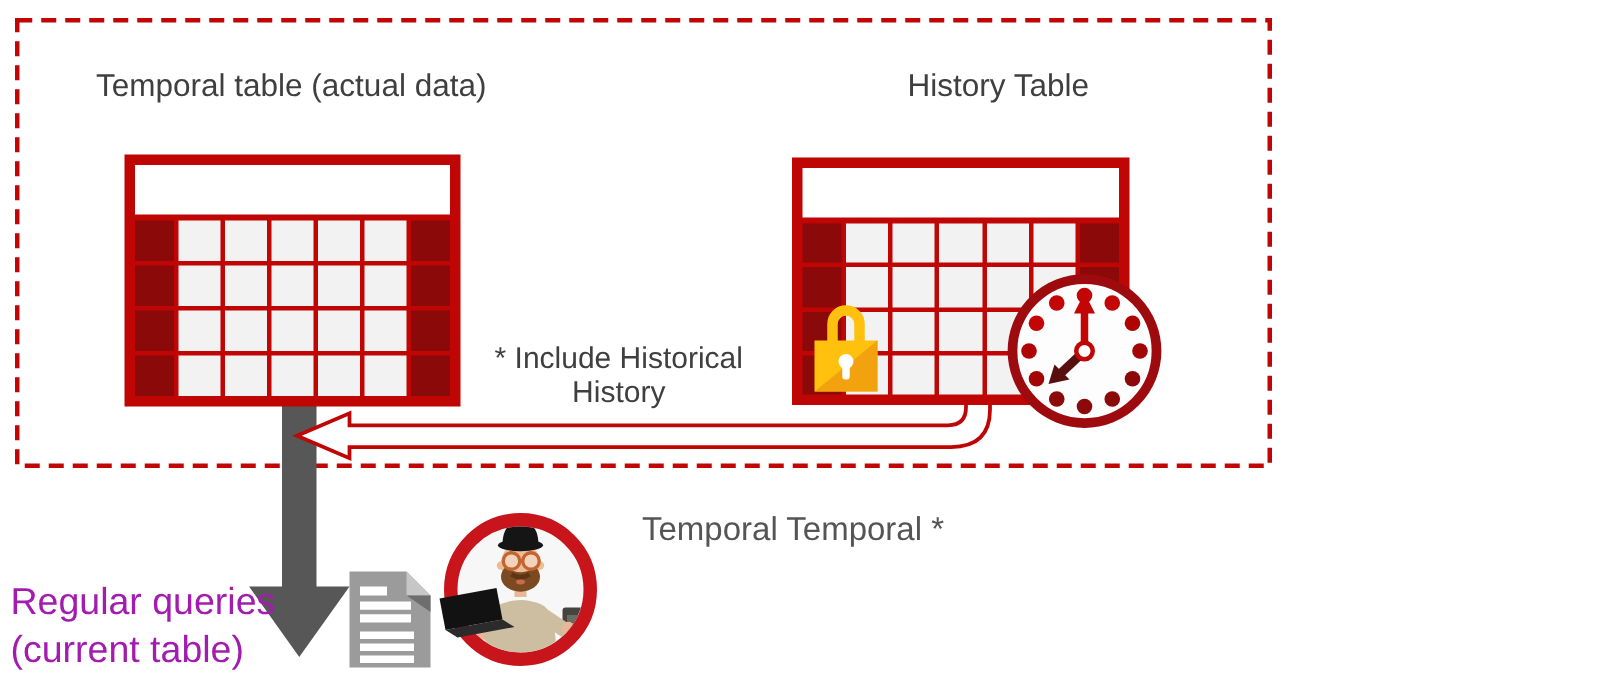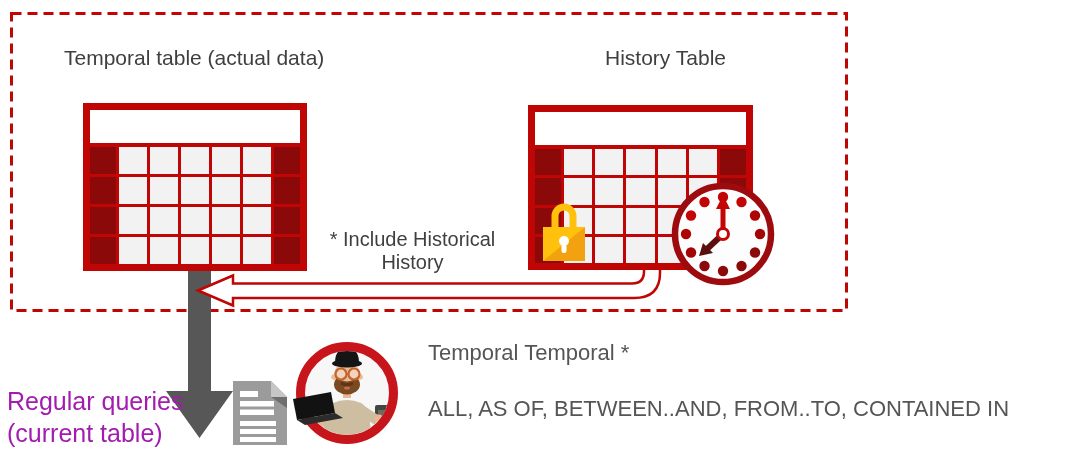--- a/index.html
+++ b/index.html
@@ -203,16 +203,15 @@
       <path d="M44,26 Q44,11 56,11 Q68,11 68,26 Z" fill="#151515"></path>
       <ellipse cx="56" cy="26.5" rx="15" ry="4" fill="#151515"></ellipse>
     </g>
     <polygon points="2,62 40,55 44,76 6,83" fill="#121212"></polygon>
     <polygon points="6,83 44,76 52,81 14,88" fill="#2B2B2B"></polygon>
   </svg>
 
   <div id="temporal-queries">
     <span>Temporal Temporal *</span><br>
     <br>
-    <span>ALL, AS OF, BETWEEN..AND, FROM..TO, CONTAINED IN</span>
   </div>
 
 </div>
 
 </body></html>

